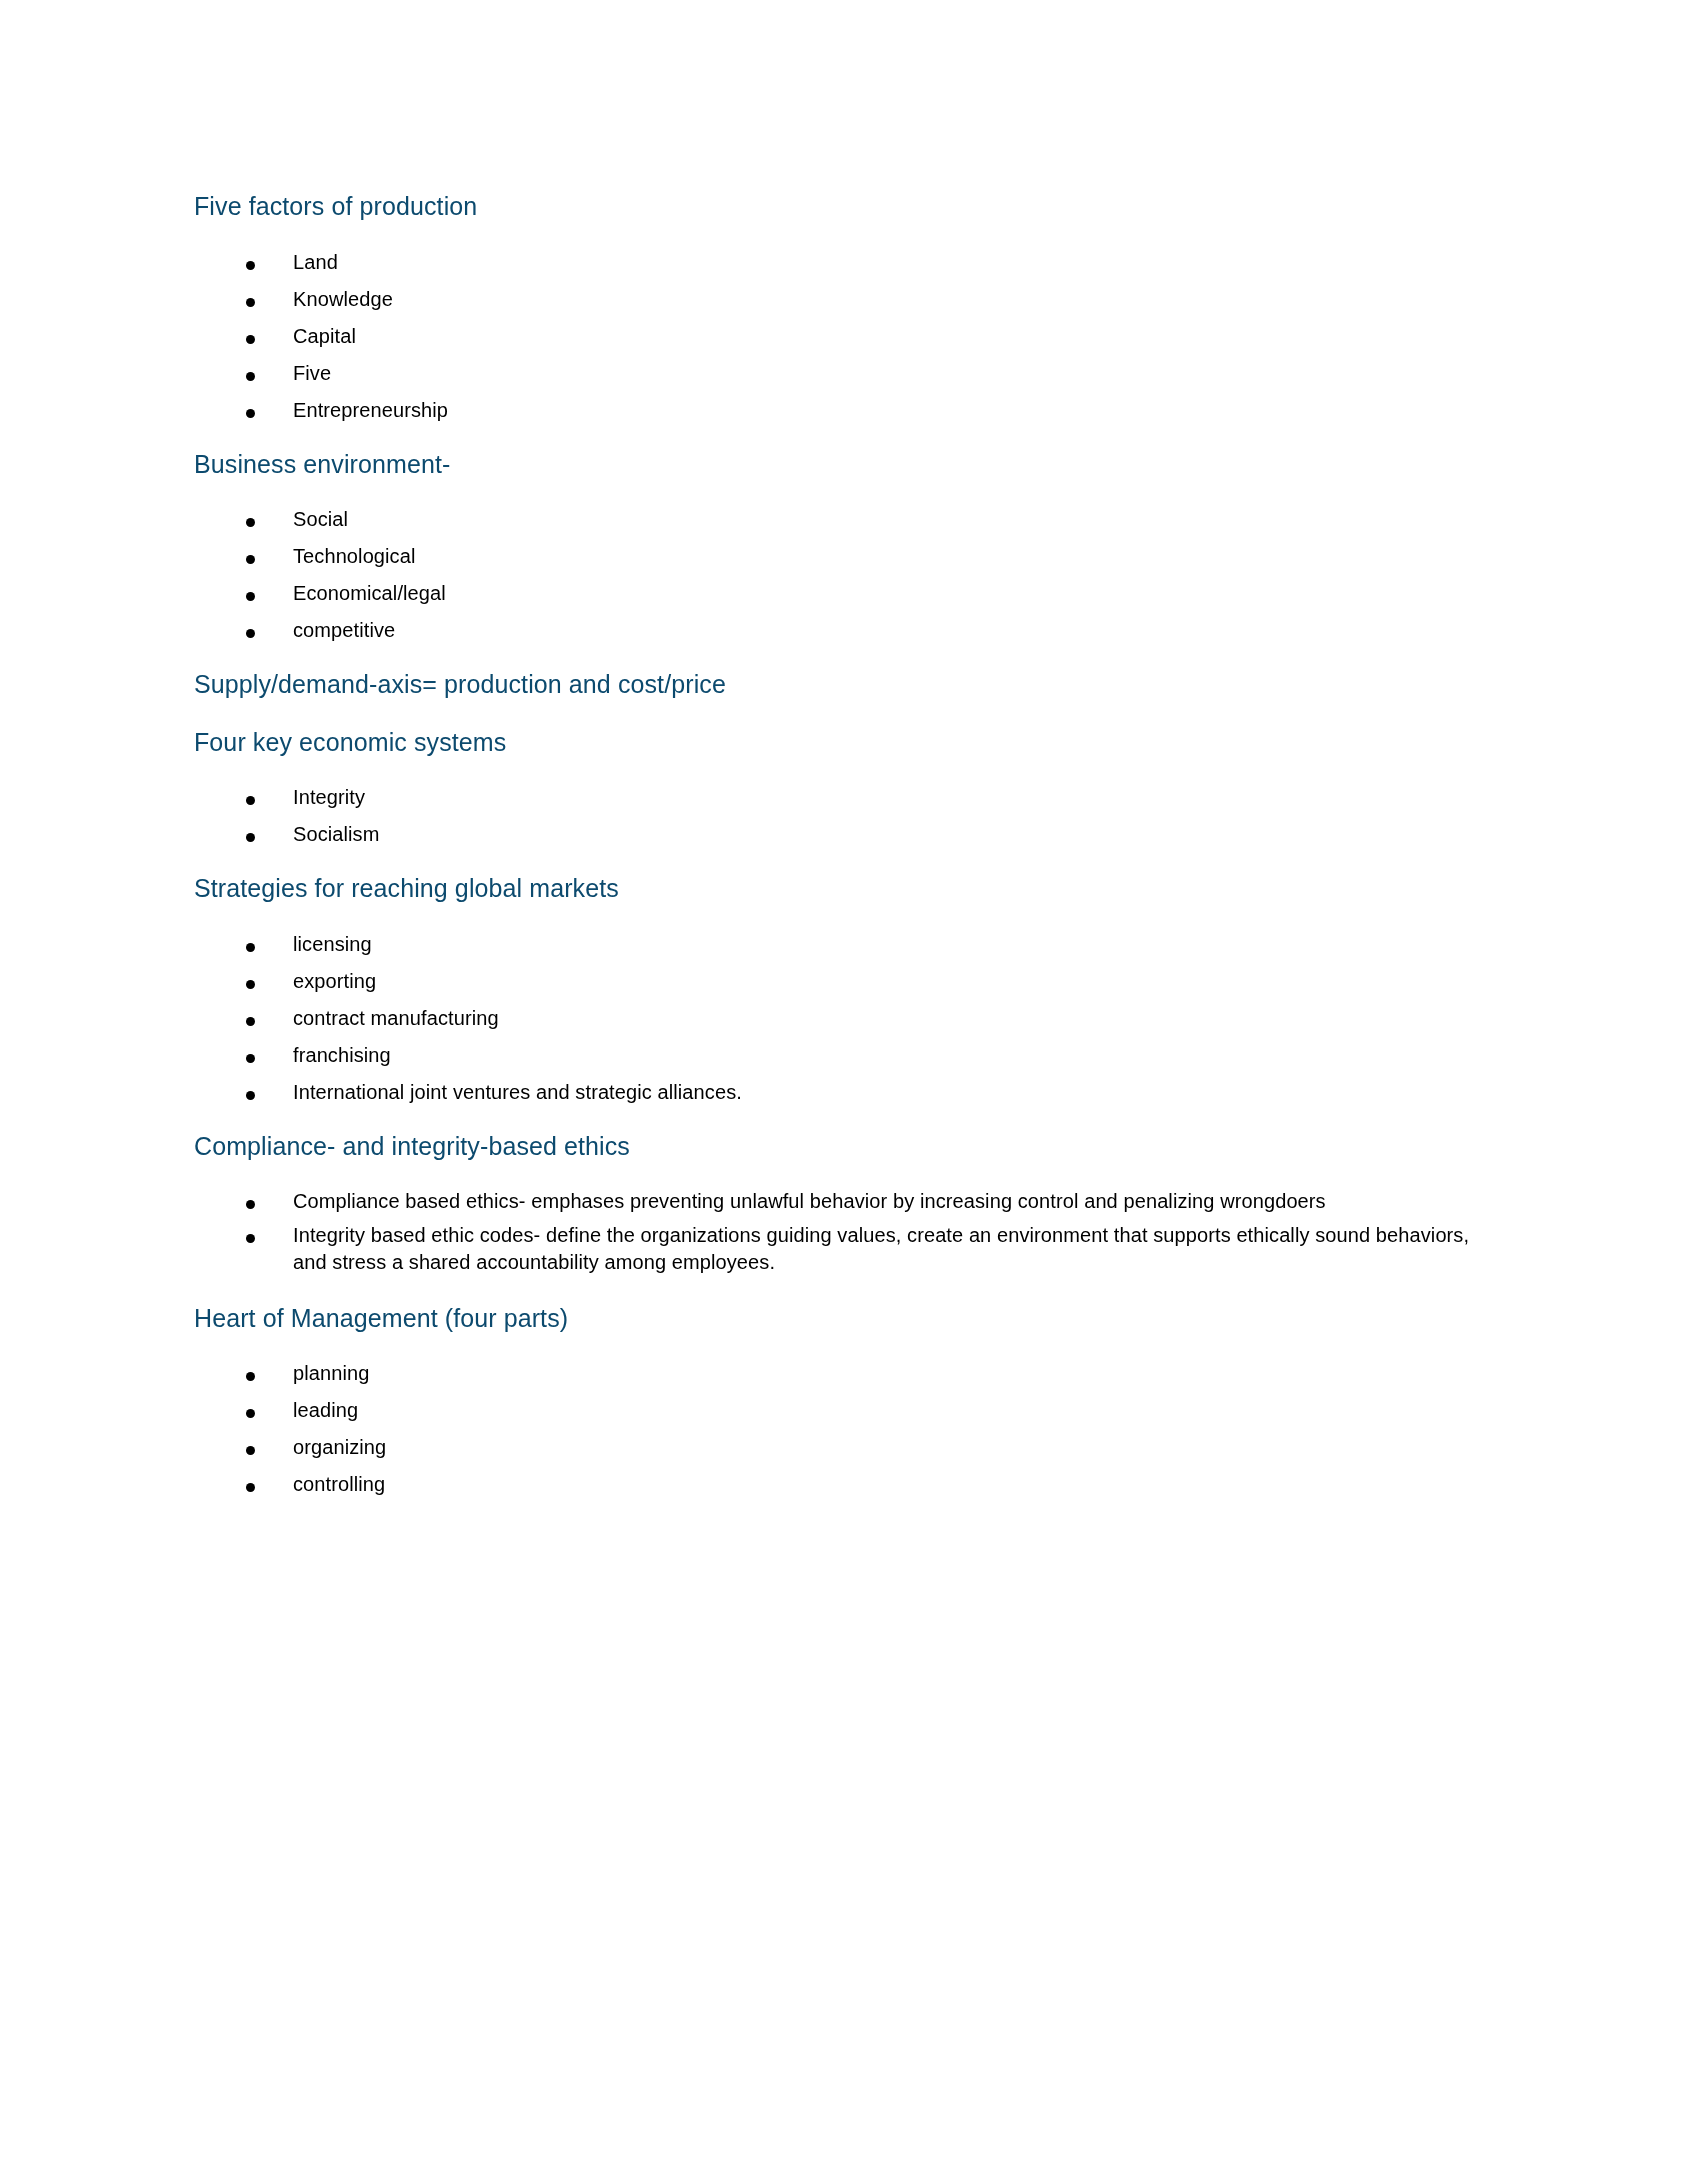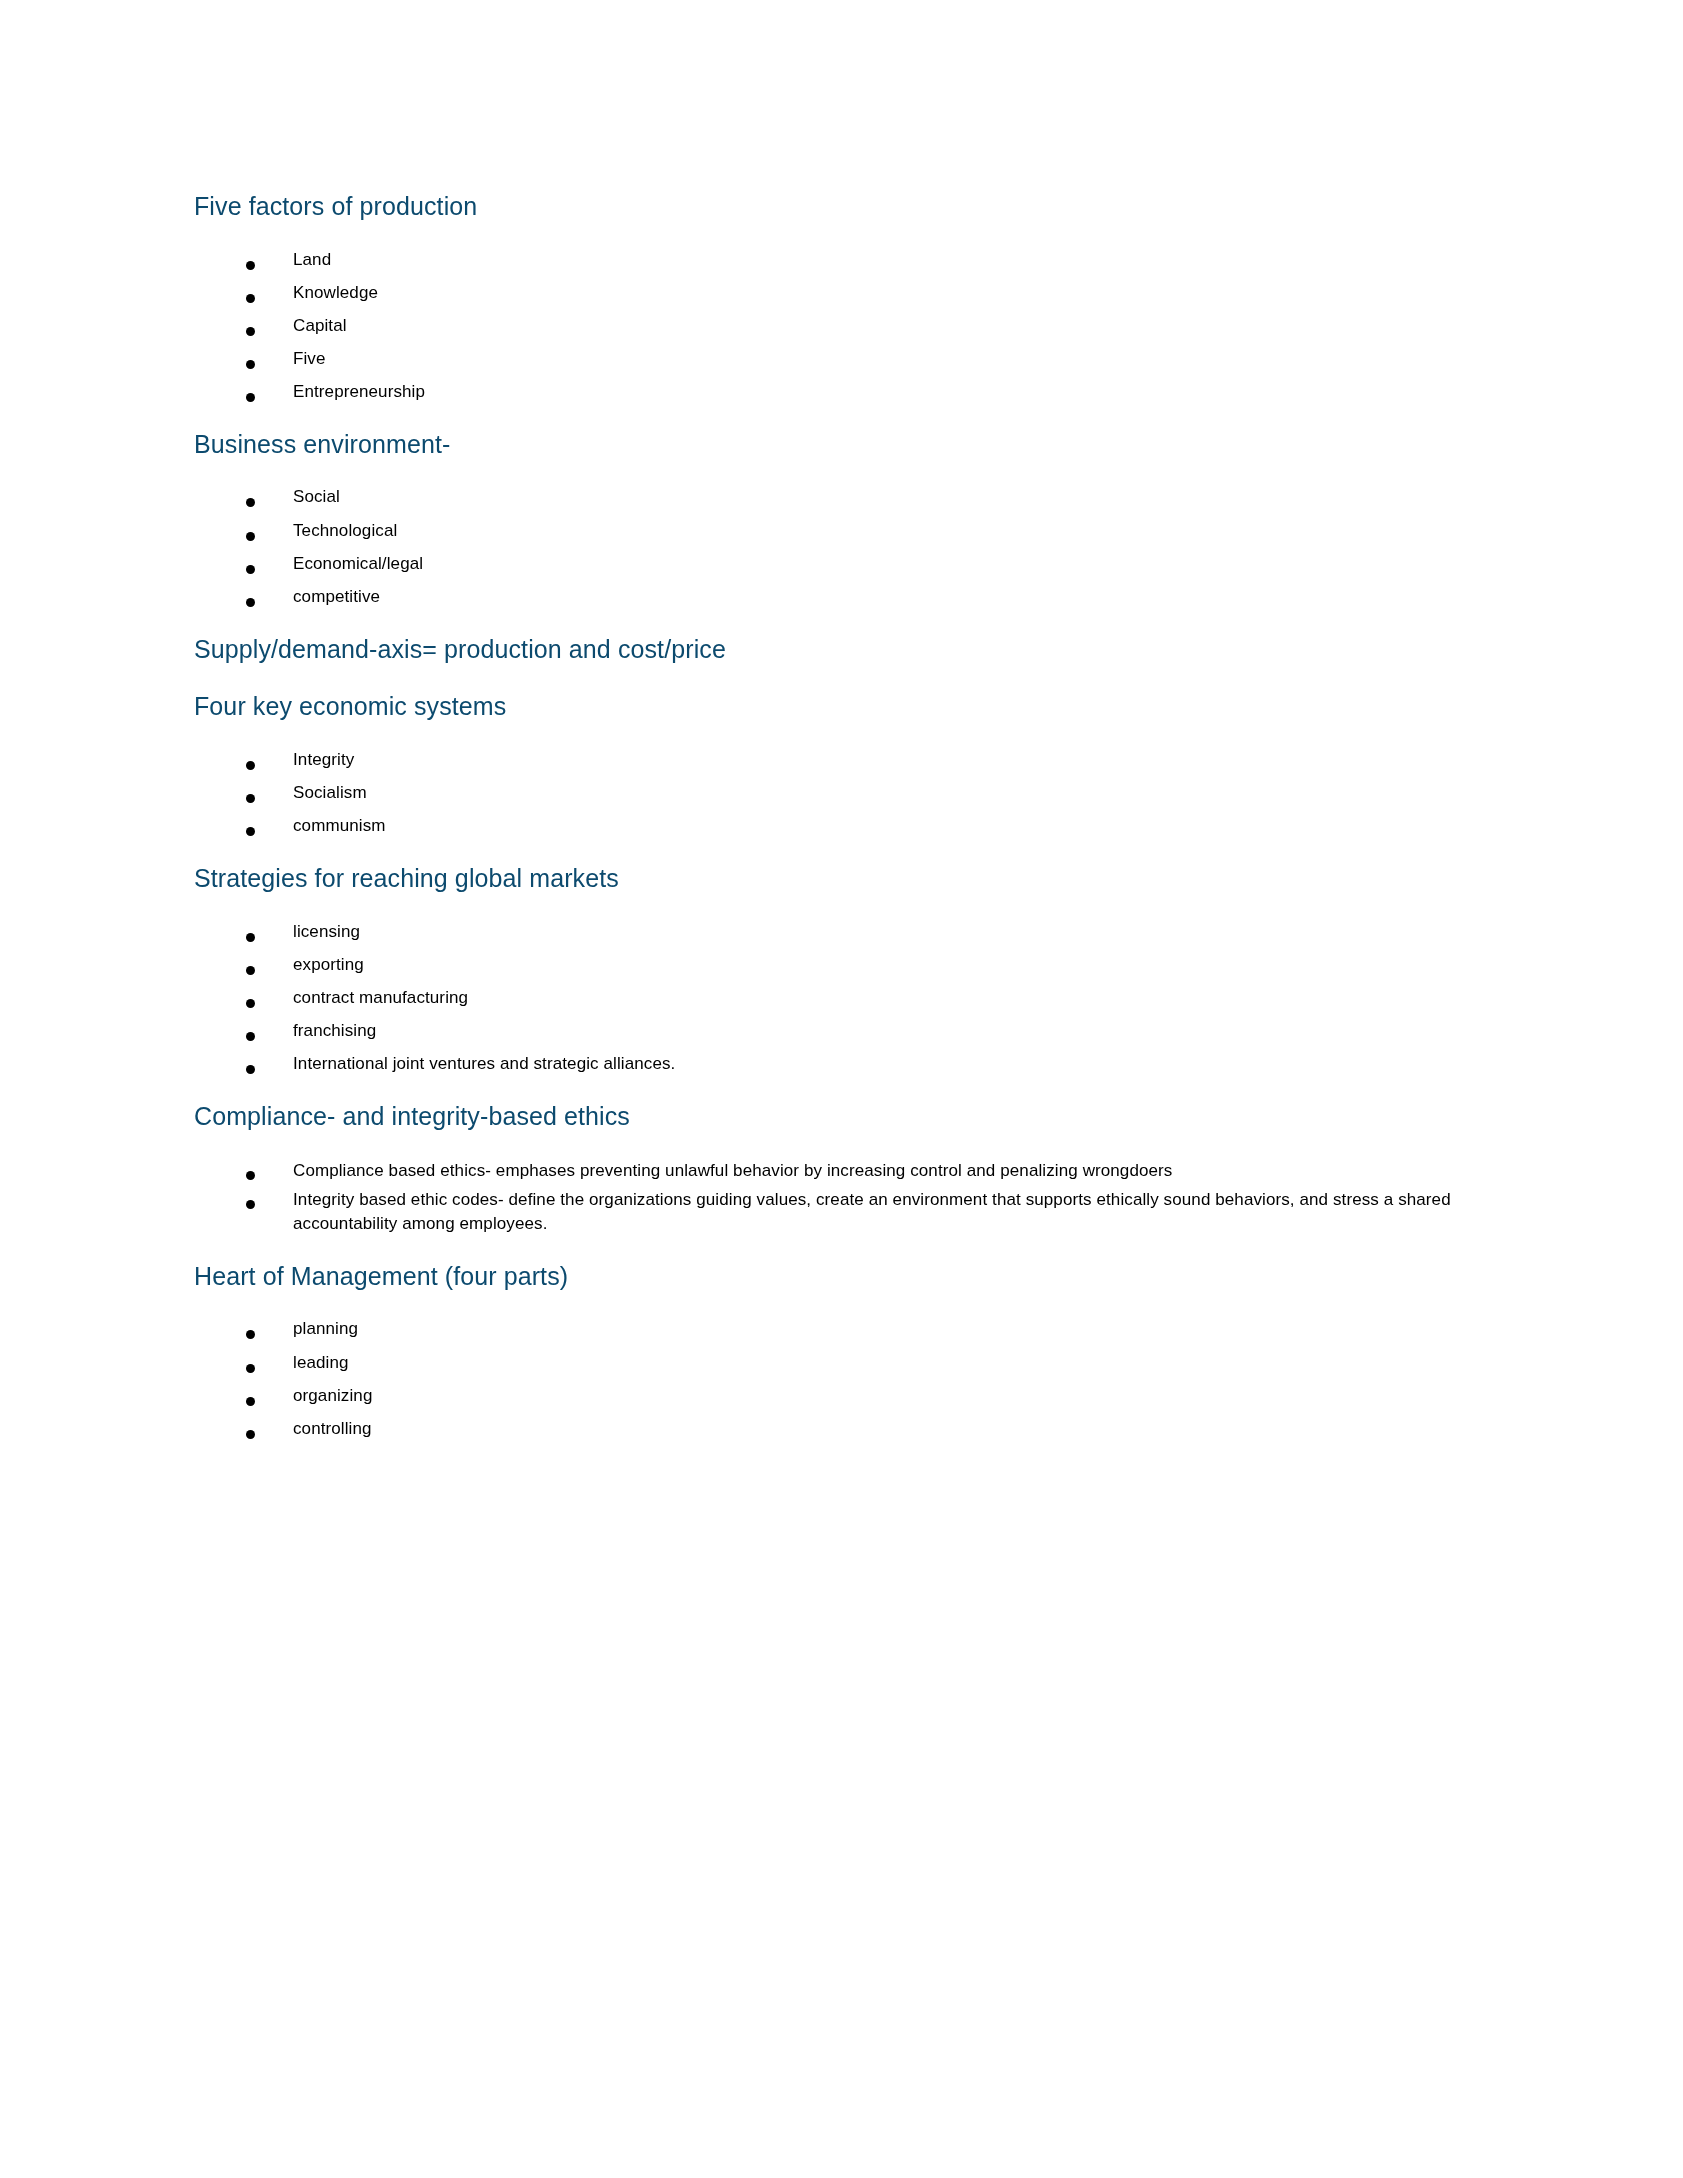--- a/index.html
+++ b/index.html
@@ -41,21 +41,21 @@
   .block:last-child {
     margin-bottom: 0;
   }
   ul.bullets {
     list-style: none;
     margin: 26px 0 0 0;
     padding: 0;
   }
   ul.bullets li {
     position: relative;
-    font-size: 17px;
+    font-size: 20px;
     line-height: 1.30;
     padding-left: 99px;
     margin-bottom: 11px;
     letter-spacing: 0.1px;
   }
   ul.bullets li:last-child {
     margin-bottom: 0;
   }
   ul.bullets li .bullet-dot {
     position: absolute;
@@ -135,24 +135,20 @@
         <p class="heading">Four key economic systems</p>
         <ul class="bullets">
           <li>
             <span class="bullet-dot"></span>
             <span class="li-text">Integrity</span>
           </li>
           <li>
             <span class="bullet-dot"></span>
             <span class="li-text">Socialism</span>
           </li>
-          <li>
-            <span class="bullet-dot"></span>
-            <span class="li-text">communism</span>
-          </li>
         </ul>
       </div>
       <div class="block">
         <p class="heading">Strategies for reaching global markets</p>
         <ul class="bullets">
           <li>
             <span class="bullet-dot"></span>
             <span class="li-text">licensing</span>
           </li>
           <li>

